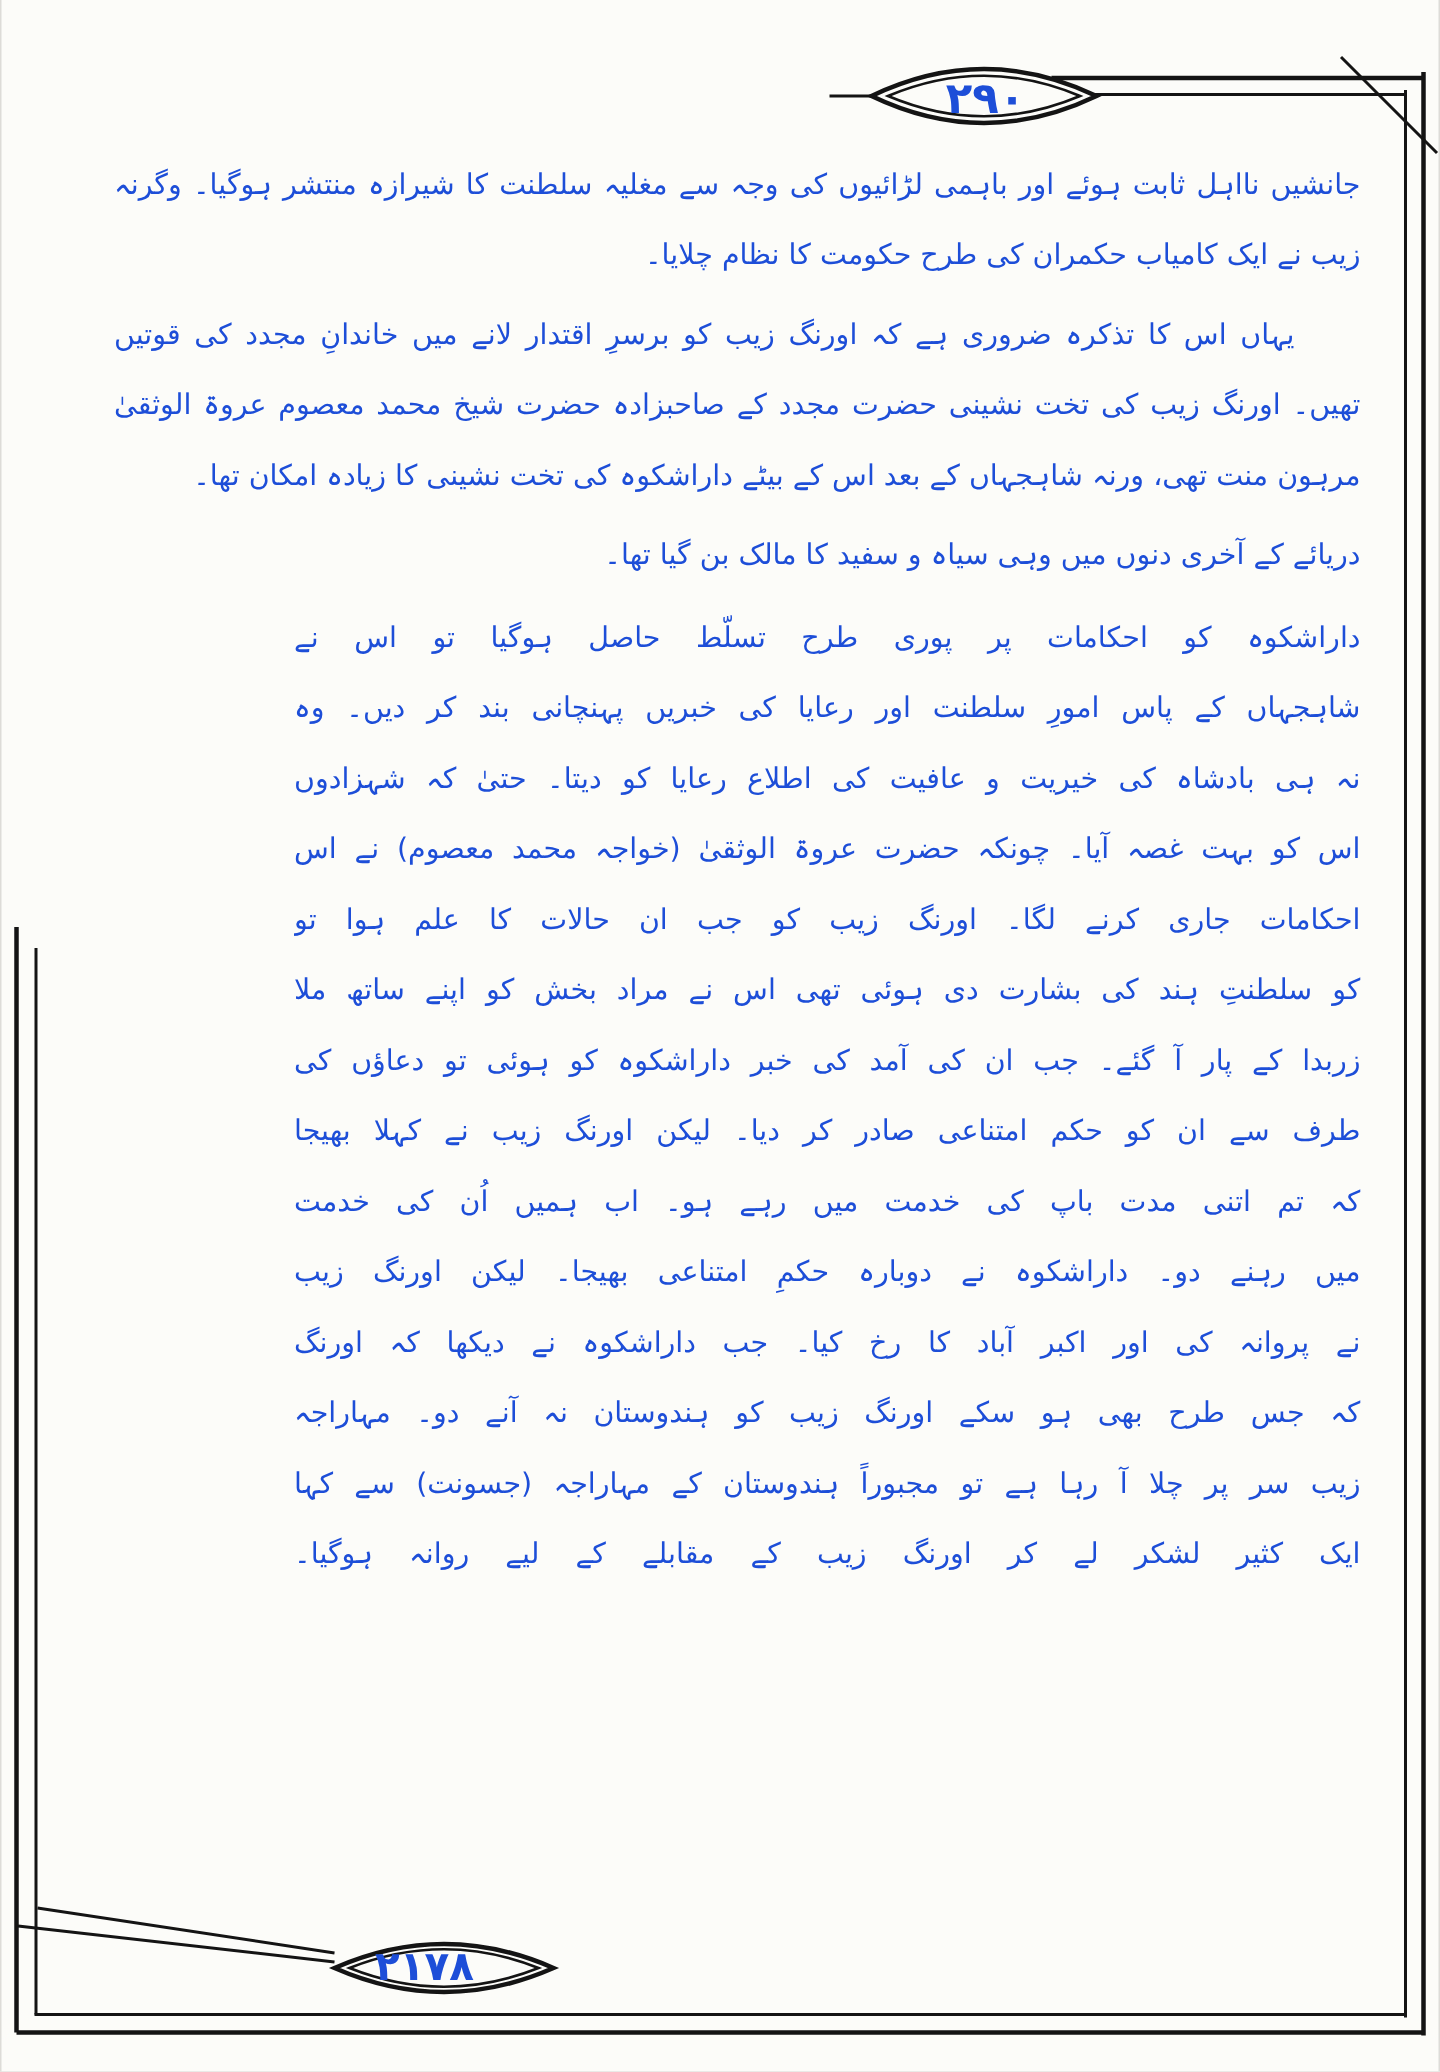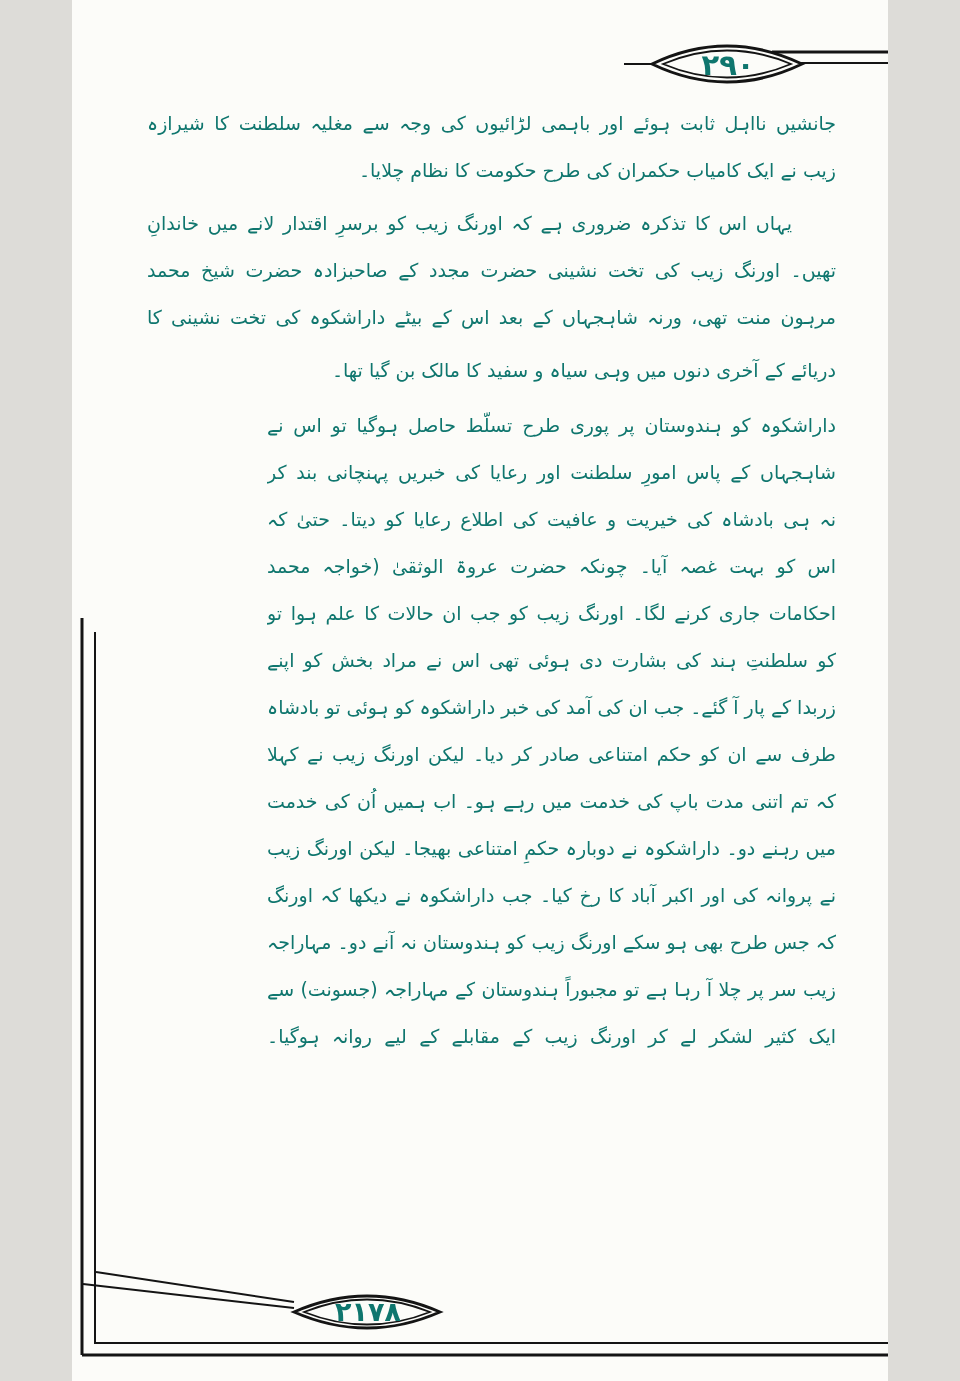--- a/index.html
+++ b/index.html
@@ -1,39 +1,39 @@
 <!DOCTYPE html>
 <html lang="ur"><head>
 <meta charset="utf-8">
 <style>
   html, body { margin: 0; padding: 0; background: #dddcd8; }
   .page {
     position: relative;
-    width: 816px;
+    width: 958px;
     height: 1381px;
     margin: 0 auto;
     background: #fcfcf9;
     overflow: hidden;
     font-family: "DejaVu Sans", sans-serif;
-    color: #0f766e;
+    color: #1d4ed8;
   }
   .border-svg {
     position: absolute;
     left: 0; top: 0;
     width: 960px; height: 1381px;
   }
   .badge {
     position: absolute;
     text-align: center;
     font-weight: bold;
     direction: rtl;
     z-index: 2;
   }
   .badge-top   { left: 585px; top: 43px;   width: 142px; height: 44px; line-height: 44px; font-size: 29px; }
-  .badge-bottom{ left: 226px; top: 1290px; width: 140px; height: 44px; line-height: 44px; font-size: 27px; }
+  .badge-bottom{ left: 212px; top: 1290px; width: 140px; height: 44px; line-height: 44px; font-size: 27px; }
 
   .body-text {
     position: absolute;
     top: 100px;
     left: 75px;
     right: 52px;
     direction: rtl;
     font-size: 19px;
     z-index: 1;
   }
@@ -108,27 +108,27 @@
           <div class="line">تھیں۔ اورنگ زیب کی تخت نشینی حضرت مجدد کے صاحبزادہ حضرت شیخ محمد معصوم عروۃ الوثقیٰ کی دعاؤں کی</div>
         </div>
       <div class="line last">مرہون منت تھی، ورنہ شاہجہاں کے بعد اس کے بیٹے داراشکوہ کی تخت نشینی کا زیادہ امکان تھا۔</div>
     </div>
 
     <div class="para">
       <div class="line last">دریائے کے آخری دنوں میں وہی سیاہ و سفید کا مالک بن گیا تھا۔</div>
     </div>
 
     <div class="para quote">
-        <div class="line">داراشکوہ کو ہندوستان پر پوری طرح تسلّط حاصل ہوگیا تو اس نے</div>
+        <div class="line">داراشکوہ کو احکامات پر پوری طرح تسلّط حاصل ہوگیا تو اس نے</div>
         <div class="line">شاہجہاں کے پاس امورِ سلطنت اور رعایا کی خبریں پہنچانی بند کر دیں۔ وہ</div>
         <div class="line">نہ ہی بادشاہ کی خیریت و عافیت کی اطلاع رعایا کو دیتا۔ حتیٰ کہ شہزادوں</div>
         <div class="line">اس کو بہت غصہ آیا۔ چونکہ حضرت عروۃ الوثقیٰ (خواجہ محمد معصوم) نے اس</div>
         <div class="line">احکامات جاری کرنے لگا۔ اورنگ زیب کو جب ان حالات کا علم ہوا تو</div>
         <div class="line">کو سلطنتِ ہند کی بشارت دی ہوئی تھی اس نے مراد بخش کو اپنے ساتھ ملا</div>
-        <div class="line">زربدا کے پار آ گئے۔ جب ان کی آمد کی خبر داراشکوہ کو ہوئی تو بادشاہ کی</div>
+        <div class="line">زربدا کے پار آ گئے۔ جب ان کی آمد کی خبر داراشکوہ کو ہوئی تو دعاؤں کی</div>
         <div class="line">طرف سے ان کو حکم امتناعی صادر کر دیا۔ لیکن اورنگ زیب نے کہلا بھیجا</div>
         <div class="line">کہ تم اتنی مدت باپ کی خدمت میں رہے ہو۔ اب ہمیں اُن کی خدمت</div>
         <div class="line">میں رہنے دو۔ داراشکوہ نے دوبارہ حکمِ امتناعی بھیجا۔ لیکن اورنگ زیب</div>
         <div class="line">نے پروانہ کی اور اکبر آباد کا رخ کیا۔ جب داراشکوہ نے دیکھا کہ اورنگ</div>
         <div class="line">کہ جس طرح بھی ہو سکے اورنگ زیب کو ہندوستان نہ آنے دو۔ مہاراجہ</div>
         <div class="line">زیب سر پر چلا آ رہا ہے تو مجبوراً ہندوستان کے مہاراجہ (جسونت) سے کہا</div>
         <div class="line">ایک کثیر لشکر لے کر اورنگ زیب کے مقابلے کے لیے روانہ ہوگیا۔</div>
       </div>
 
   </div>

